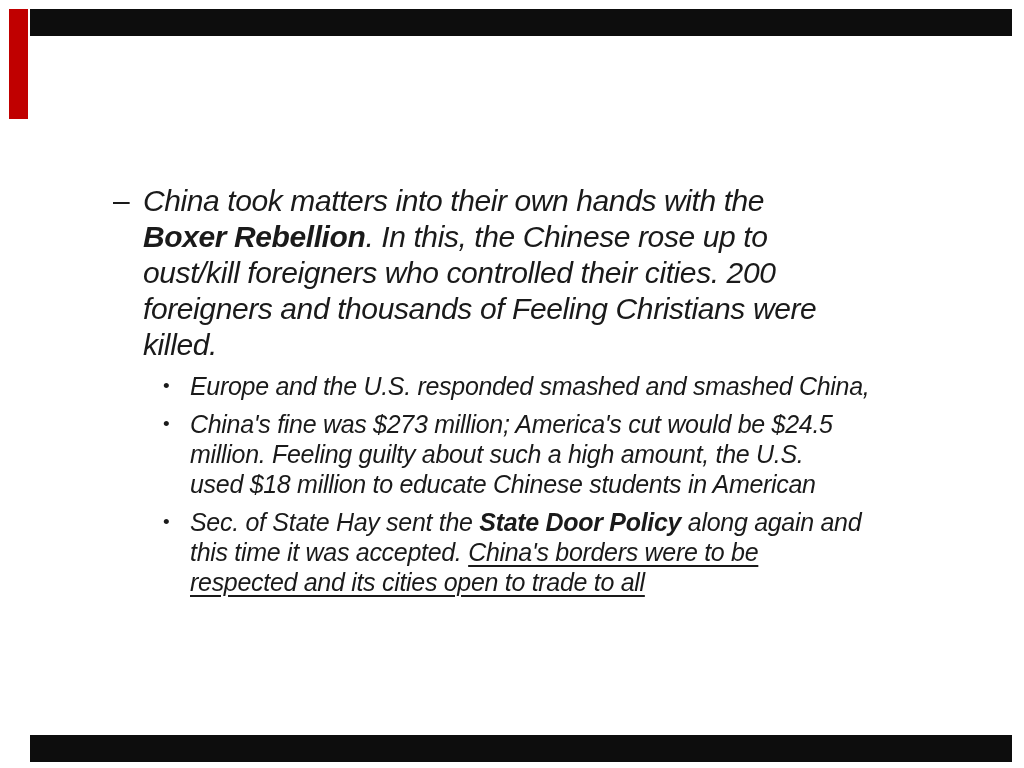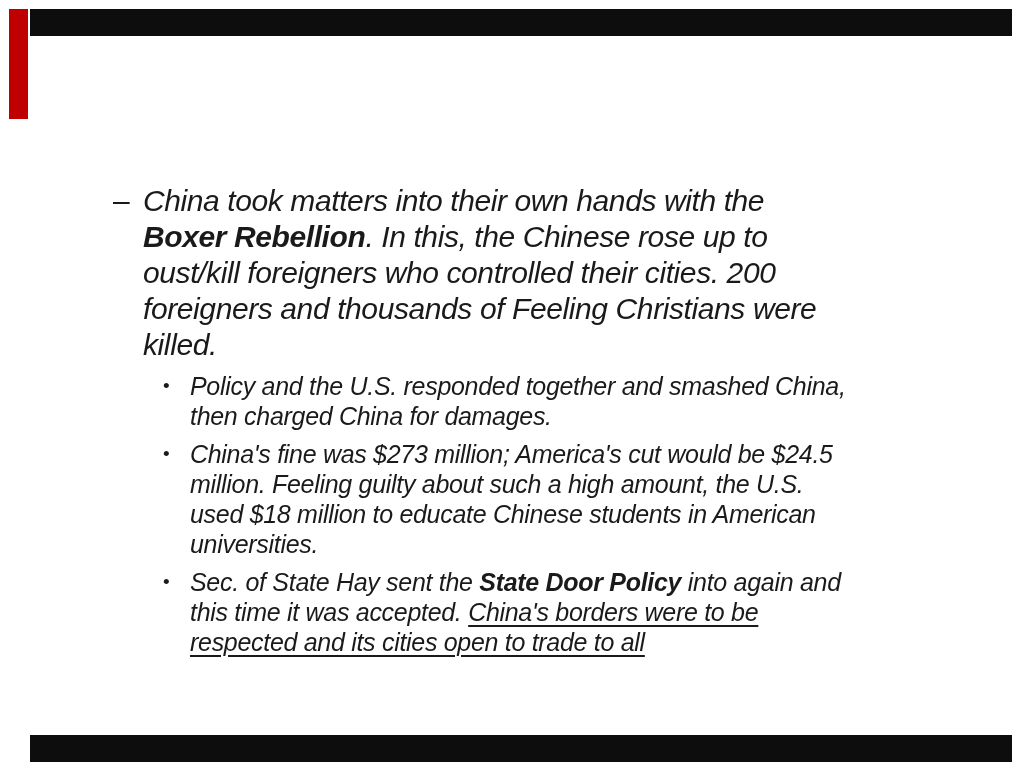--- a/index.html
+++ b/index.html
@@ -60,38 +60,36 @@
         <div class="line"><b>Boxer Rebellion</b><span>. In this, the Chinese rose up to</span></div>
         <div class="line">oust/kill foreigners who controlled their cities. 200</div>
         <div class="line">foreigners and thousands of Feeling Christians were</div>
         <div class="line">killed.</div>
       </div>
     </div>
 
     <div class="bullet-row sub-bullet">
       <span class="marker">•</span>
       <div class="lines">
-        <div class="line">Policy and the U.S. responded together and smashed China,</div>
-        <div class="line">then charged China for damages.</div>
+        <div class="line">Europe and the U.S. responded smashed and smashed China,</div>
       </div>
     </div>
 
     <div class="bullet-row sub-bullet">
       <span class="marker">•</span>
       <div class="lines">
         <div class="line">China's fine was $273 million; America's cut would be $24.5</div>
         <div class="line">million. Feeling guilty about such a high amount, the U.S.</div>
         <div class="line">used $18 million to educate Chinese students in American</div>
-        <div class="line">universities.</div>
       </div>
     </div>
 
     <div class="bullet-row sub-bullet">
       <span class="marker">•</span>
       <div class="lines">
-        <div class="line"><span>Sec. of State Hay sent the </span><b>State Door Policy</b><span> into again and</span></div>
+        <div class="line"><span>Sec. of State Hay sent the </span><b>State Door Policy</b><span> along again and</span></div>
         <div class="line"><span>this time it was accepted. </span><span class="u">China's borders were to be</span></div>
         <div class="line"><span class="u">respected and its cities open to trade to all</span></div>
       </div>
     </div>
 
   </div>
 </div>
 
 </body></html>

